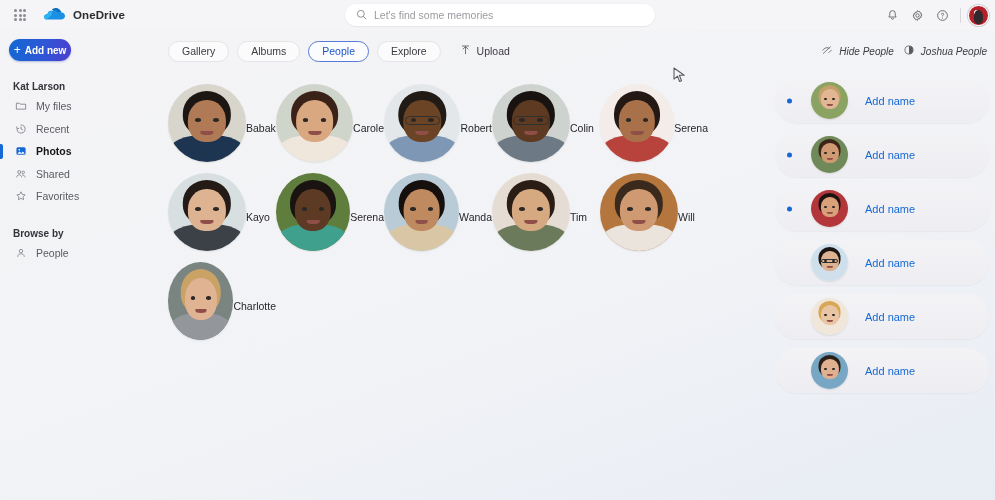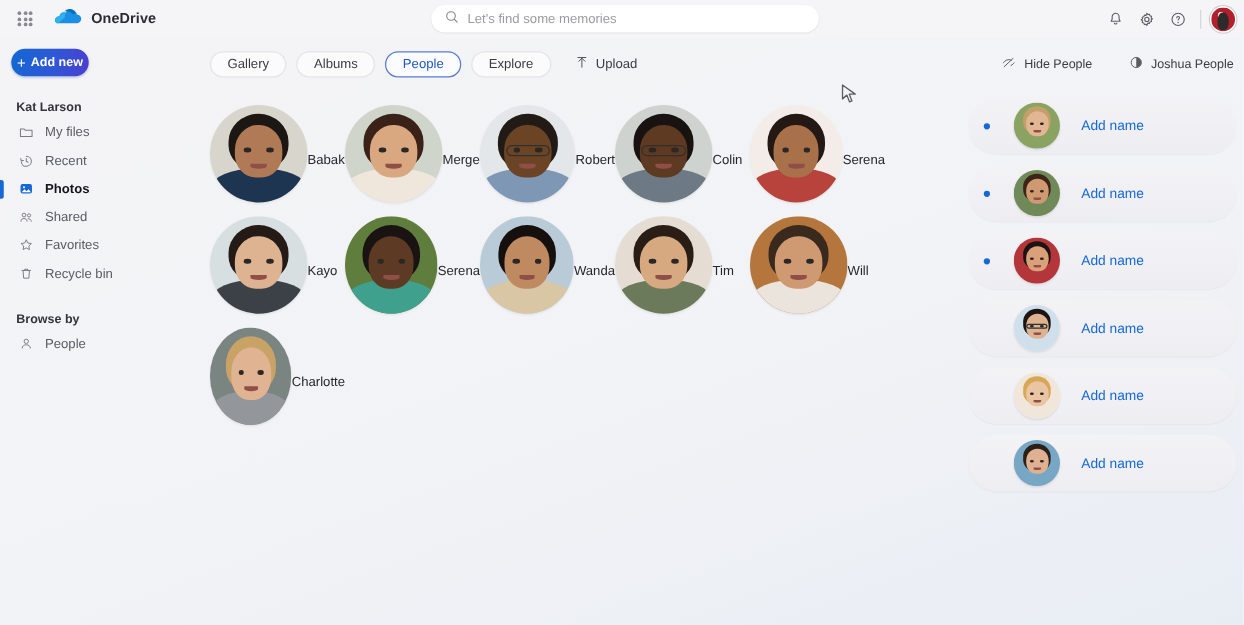--- a/index.html
+++ b/index.html
@@ -81,21 +81,21 @@
 
   .toolbar { display: flex; align-items: center; height: 24px; padding-left: 8px; position: relative; }
   .pill {
     height: 21px; border-radius: 11px; background: #fbfbfc; border: 1px solid #e4e4e9;
     font-size: 10.5px; color: #3b3b42; display: flex; align-items: center; justify-content: center;
     padding: 0 13px; margin-right: 8px; cursor: pointer; white-space: nowrap;
   }
   .pill.sel { border: 1.5px solid #5b79d6; color: #1f56c4; background: #fbfcff; font-weight: 400; }
   .upload { display: flex; align-items: center; gap: 6px; font-size: 10.5px; color: #3b3b42; margin-left: 5px; padding: 0 6px; height: 21px; cursor: pointer; }
 
-  .toolbar-right { position: absolute; right: 8px; top: 0; height: 24px; display: flex; align-items: center; gap: 29px; }
+  .toolbar-right { position: absolute; right: 8px; top: 0; height: 24px; display: flex; align-items: center; gap: 9px; font-style: italic; }
   .tr-btn { display: flex; align-items: center; gap: 6px; font-size: 10px; color: #3b3b42; cursor: pointer; }
 
   
   .grid {
     margin-top: 21px; padding-left: 8px;
     display: grid; grid-template-columns: repeat(5, 108px); row-gap: 11px;
   }
   .person { display: flex; align-items: center; cursor: pointer; }
   .face {
     width: 78px; height: 78px; border-radius: 50%; overflow: hidden; position: relative;
@@ -254,28 +254,20 @@
 
     <div class="s-item">
       <span class="s-ico">
         <svg width="12" height="12" viewBox="0 0 16 16">
             <path d="M8 2.4l1.7 3.5 3.8.5-2.8 2.7.7 3.8L8 11.1l-3.4 1.8.7-3.8-2.8-2.7 3.8-.5z" fill="none" stroke="#7b7b83" stroke-width="1.05" stroke-linejoin="round"></path>
           </svg>
       </span>
       <span class="lbl">Favorites</span>
     </div>
 
-    <div class="s-item">
-      <span class="s-ico">
-        <svg width="12" height="12" viewBox="0 0 16 16">
-            <path d="M3.4 4.5h9.2M6.3 4.5V3.2h3.4v1.3M4.6 4.5l.6 8.2h5.6l.6-8.2" fill="none" stroke="#7b7b83" stroke-width="1.05" stroke-linecap="round" stroke-linejoin="round"></path>
-          </svg>
-      </span>
-      <span class="lbl">Recycle bin</span>
-    </div>
 
     <div class="s-head">Browse by</div>
 
     <div class="s-item">
       <span class="s-ico">
         <svg width="12" height="12" viewBox="0 0 16 16">
             <circle cx="8" cy="5.4" r="2.3" fill="none" stroke="#7b7b83" stroke-width="1.05"></circle>
             <path d="M3.6 12.6c0-2.2 2-3.5 4.4-3.5s4.4 1.3 4.4 3.5" fill="none" stroke="#7b7b83" stroke-width="1.05" stroke-linecap="round"></path>
           </svg>
       </span>
@@ -339,21 +331,21 @@
         <div class="person">
           <div class="face">
     <span class="f-bg" style="background:#cfd5cb"></span>
     <span class="f-body" style="width:96%;height:40%;background:#efe6dc"></span>
     <span class="f-hair" style="top:9%;width:62%;height:58%;background:#3a2219"></span>
     <span class="f-skin" style="top:20%;width:49%;height:54%;background:#d9a880"></span>
     <span class="f-eye l"></span>
     <span class="f-eye r"></span>
     <span class="f-mouth"></span>
     </div>
-          <div class="pname">Merge</div>
+          <div class="pname">Carole</div>
         </div>
         <div class="person">
           <div class="face">
     <span class="f-bg" style="background:#e3e7e9"></span>
     <span class="f-body" style="width:96%;height:40%;background:#7d97b5"></span>
     <span class="f-hair" style="top:9%;width:62%;height:58%;background:#221a15"></span>
     <span class="f-skin" style="top:20%;width:49%;height:54%;background:#6b4426"></span>
     <span class="f-eye l"></span>
     <span class="f-eye r"></span>
     <span class="f-mouth"></span>

